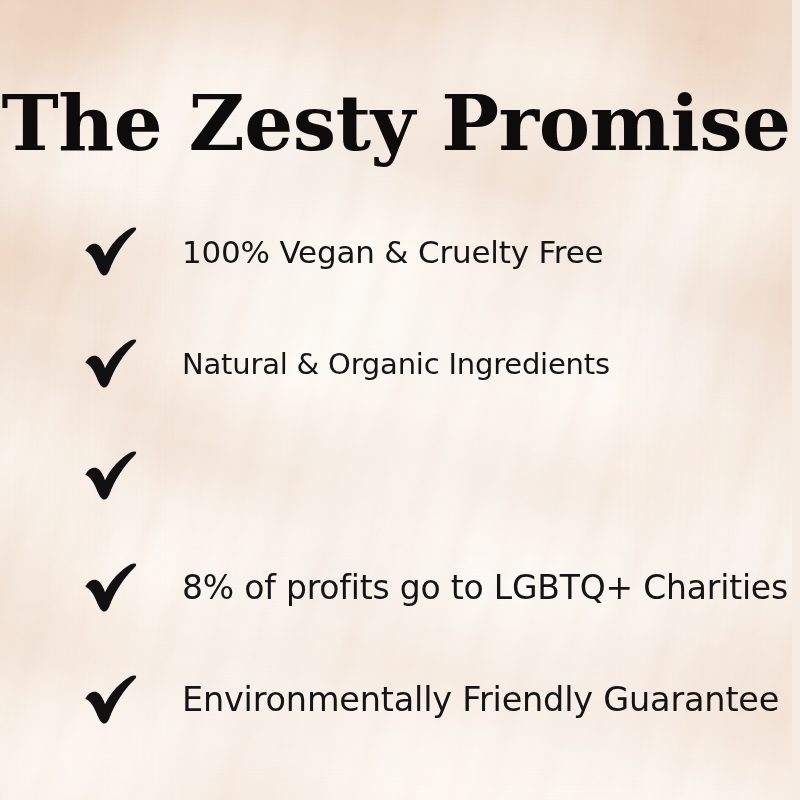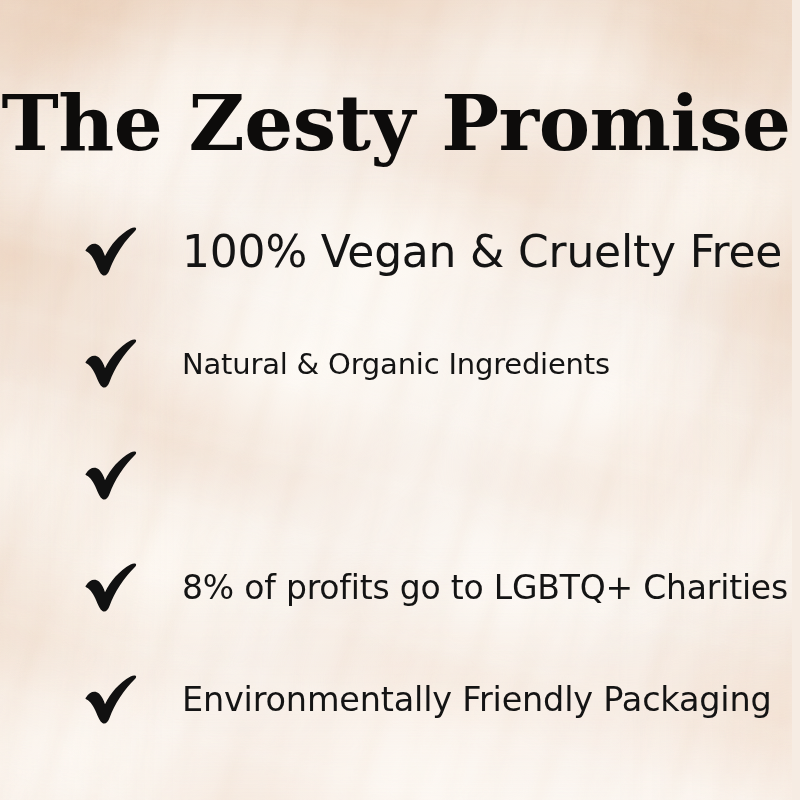--- a/index.html
+++ b/index.html
@@ -197,21 +197,21 @@
     <h1 id="page-title">The Zesty Promise</h1>
 
     <ul id="promise-list">
 
       <li class="promise-item">
         <span class="check-icon">
           <svg viewBox="0 0 56 50" xmlns="http://www.w3.org/2000/svg" aria-hidden="true">
             <path fill="#111111" d="M2.0 22.5 C5.5 16.5 11.0 15.0 15.0 18.5 C17.8 21.0 19.6 25.0 21.0 29.2 C26.5 18.0 35.0 8.0 46.5 1.5 C50.5 -0.6 53.8 0.4 51.2 3.8 C40.0 14.6 30.6 29.0 25.5 43.0 C24.0 47.6 21.0 49.6 18.4 48.0 C16.0 46.6 14.2 42.6 12.2 37.6 C9.8 31.6 6.4 26.4 2.6 24.6 C1.3 24.0 1.2 23.4 2.0 22.5 Z"></path>
           </svg>
         </span>
-        <span class="promise-label" style="font-size: 44px;">100% Vegan &amp; Cruelty Free</span>
+        <span class="promise-label" style="font-size: 31px;">100% Vegan &amp; Cruelty Free</span>
       </li>
 
       <li class="promise-item">
         <span class="check-icon">
           <svg viewBox="0 0 56 50" xmlns="http://www.w3.org/2000/svg" aria-hidden="true">
             <path fill="#111111" d="M2.0 22.5 C5.5 16.5 11.0 15.0 15.0 18.5 C17.8 21.0 19.6 25.0 21.0 29.2 C26.5 18.0 35.0 8.0 46.5 1.5 C50.5 -0.6 53.8 0.4 51.2 3.8 C40.0 14.6 30.6 29.0 25.5 43.0 C24.0 47.6 21.0 49.6 18.4 48.0 C16.0 46.6 14.2 42.6 12.2 37.6 C9.8 31.6 6.4 26.4 2.6 24.6 C1.3 24.0 1.2 23.4 2.0 22.5 Z"></path>
           </svg>
         </span>
         <span class="promise-label" style="font-size: 29px;">Natural &amp; Organic Ingredients</span>
       </li>
@@ -232,18 +232,18 @@
         </span>
         <span class="promise-label" style="font-size: 33px;">8% of profits go to LGBTQ+ Charities</span>
       </li>
 
       <li class="promise-item">
         <span class="check-icon">
           <svg viewBox="0 0 56 50" xmlns="http://www.w3.org/2000/svg" aria-hidden="true">
             <path fill="#111111" d="M2.0 22.5 C5.5 16.5 11.0 15.0 15.0 18.5 C17.8 21.0 19.6 25.0 21.0 29.2 C26.5 18.0 35.0 8.0 46.5 1.5 C50.5 -0.6 53.8 0.4 51.2 3.8 C40.0 14.6 30.6 29.0 25.5 43.0 C24.0 47.6 21.0 49.6 18.4 48.0 C16.0 46.6 14.2 42.6 12.2 37.6 C9.8 31.6 6.4 26.4 2.6 24.6 C1.3 24.0 1.2 23.4 2.0 22.5 Z"></path>
           </svg>
         </span>
-        <span class="promise-label" style="font-size: 33.5px;">Environmentally Friendly Packaging</span>
+        <span class="promise-label" style="font-size: 33.5px;">Environmentally Friendly Guarantee</span>
       </li>
 
     </ul>
   </div>
 </div>
 
 </body></html>

